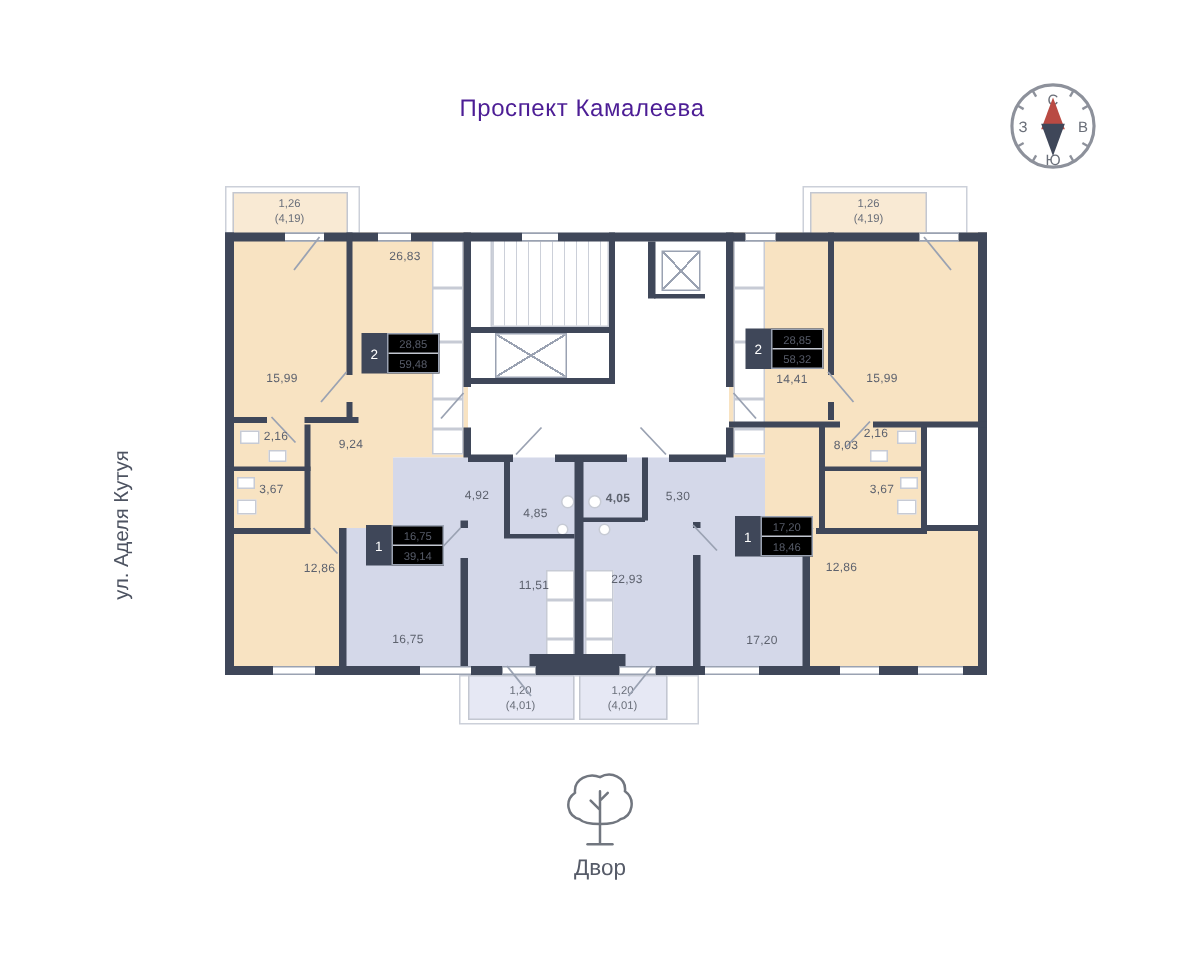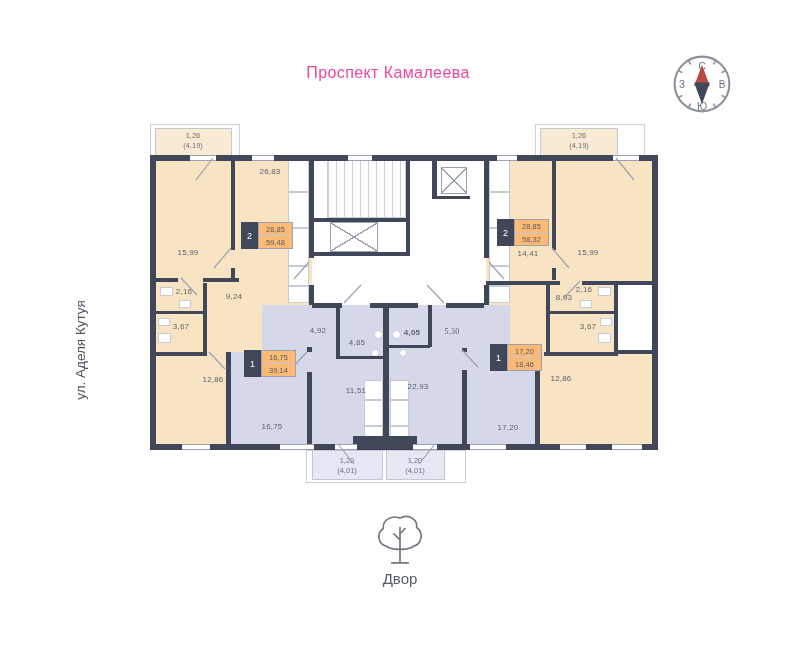--- a/index.html
+++ b/index.html
@@ -14,24 +14,24 @@
   .stairs{background-color:#fff;background-image:repeating-linear-gradient(90deg,#ccd0d9 0 1px,transparent 1px 8px);border:1px solid #c7cbd5;box-sizing:border-box}
   .lift{background-color:#fff;border:1px solid #9aa2b2;box-sizing:border-box;
         background-image:linear-gradient(to top right,transparent calc(50% - .7px),#9aa2b2 calc(50% - .7px),#9aa2b2 calc(50% + .7px),transparent calc(50% + .7px)),
                          linear-gradient(to bottom right,transparent calc(50% - .7px),#9aa2b2 calc(50% - .7px),#9aa2b2 calc(50% + .7px),transparent calc(50% + .7px))}
   .bal{border:1px solid #c3c7d1;box-sizing:border-box}
   .bal-outline{border:1px solid #ccd0d9;background:#fff;box-sizing:border-box}
   .rlabel{position:absolute;transform:translate(-50%,-50%);font-size:8px;letter-spacing:.2px;color:#5d626e;white-space:nowrap}
   .bal-label{position:absolute;transform:translate(-50%,-50%);font-size:7.5px;color:#6a6f7a;text-align:center;line-height:1.35;white-space:nowrap}
   .badge{position:absolute;display:flex;height:27px}
   .badge .num{width:17px;background:#3f4759;color:#fff;font-size:9px;display:flex;align-items:center;justify-content:center}
-  .badge .areas{width:35px;background:#fdba74;border:1px solid #9aa2b2;display:flex;flex-direction:column;box-sizing:border-box}
+  .badge .areas{width:35px;background:#000000;border:1px solid #9aa2b2;display:flex;flex-direction:column;box-sizing:border-box}
   .badge .areas div{flex:1;display:flex;align-items:center;justify-content:center;font-size:7.5px;color:#565b68}
   .badge .areas div:first-child{border-bottom:1px solid #c3c7d1}
-  #title{position:absolute;left:238px;top:64px;width:300px;text-align:center;font-size:16px;letter-spacing:.4px;color:#ec4899}
+  #title{position:absolute;left:238px;top:64px;width:300px;text-align:center;font-size:16px;letter-spacing:.4px;color:#4c1d95}
   #street{position:absolute;left:-17px;top:340px;width:200px;height:20px;text-align:center;font-size:13.5px;color:#4d5361;
           transform:rotate(-90deg)}
   #dvor{position:absolute;left:340px;top:570px;width:120px;text-align:center;font-size:15px;color:#565b68}
   #compass{position:absolute;left:662px;top:44px}
   #tree{position:absolute;left:374px;top:514px}
   svg text{font-family:"Liberation Sans",sans-serif}
   #doors{position:absolute;inset:0;pointer-events:none}
 </style>
 </head>
 <body>
@@ -208,21 +208,21 @@
     <div class="rlabel" style="left: 588px; top: 252px;">15,99</div>
     <div class="rlabel" style="left: 584px; top: 289px;">2,16</div>
     <div class="rlabel" style="left: 564px; top: 297px;">8,03</div>
     <div class="rlabel" style="left: 588px; top: 326px;">3,67</div>
     <div class="rlabel" style="left: 561px; top: 378px;">12,86</div>
     <div class="rlabel" style="left: 318px; top: 330px;">4,92</div>
     <div class="rlabel" style="left: 357px; top: 342px;">4,85</div>
     <div class="rlabel" style="left: 356px; top: 390px;">11,51</div>
     <div class="rlabel" style="left: 272px; top: 426px;">16,75</div>
     <div class="rlabel" style="left: 412px; top: 332px; font-weight: bold;">4,05</div>
-    <div class="rlabel" style="left: 452px; top: 331px; font-family: Liberation Serif, serif;">5,30</div>
+    <div class="rlabel" style="left: 452px; top: 331px;">5,30</div>
     <div class="rlabel" style="left: 418px; top: 386px;">22,93</div>
     <div class="rlabel" style="left: 508px; top: 427px;">17,20</div>
     <div class="badge" style="left: 241px; top: 222px;">
       <div class="num">2</div>
       <div class="areas">
         <div>28,85</div>
         <div>59,48</div>
       </div>
     </div>
     <div class="badge" style="left: 497px; top: 219px;">

